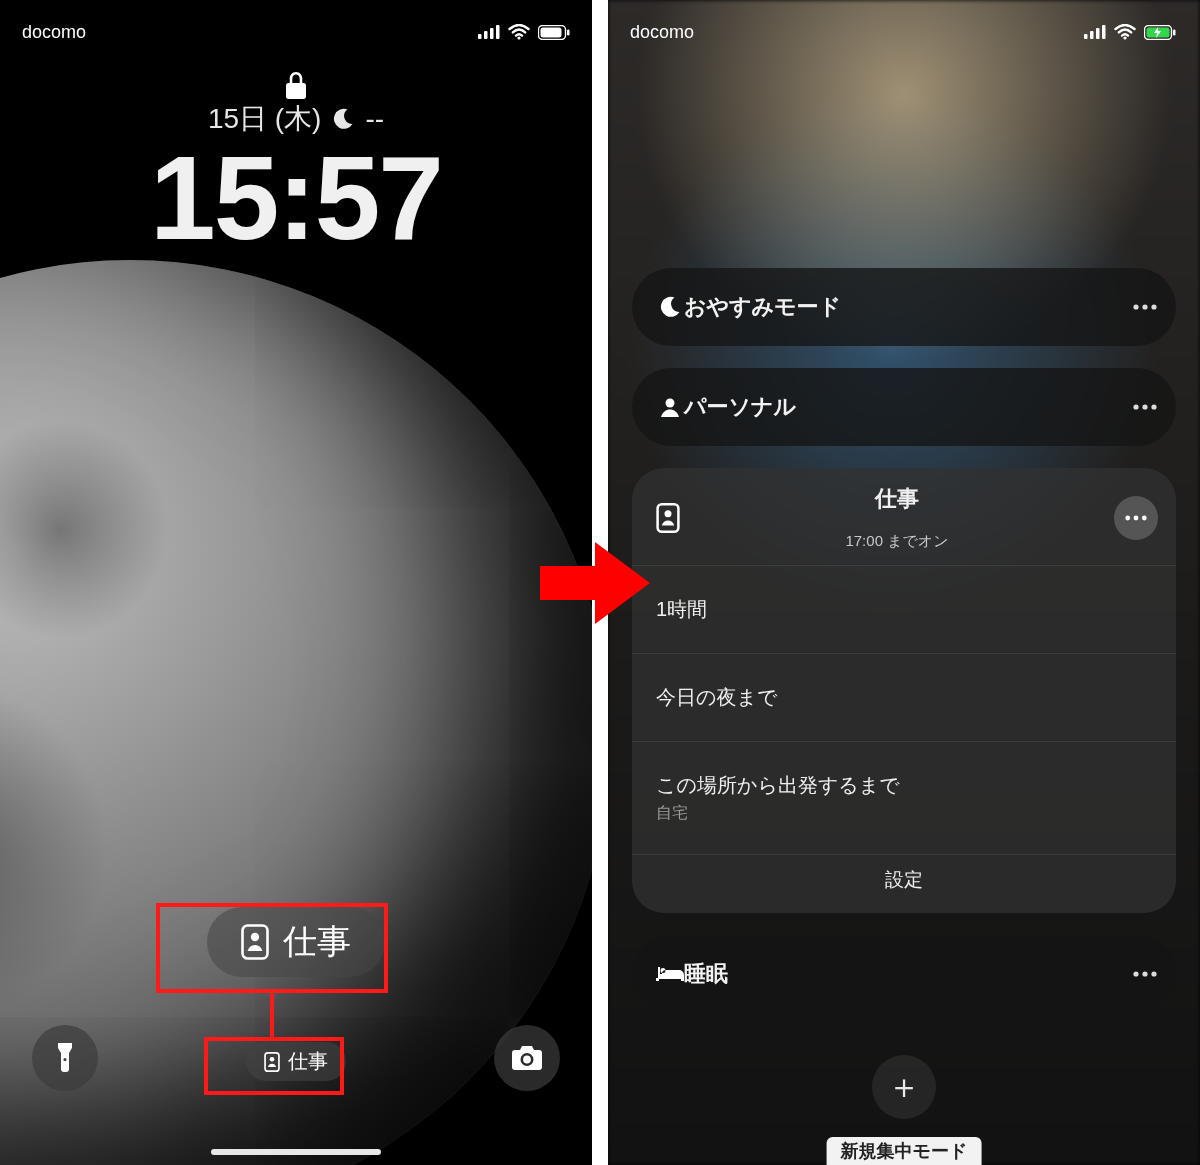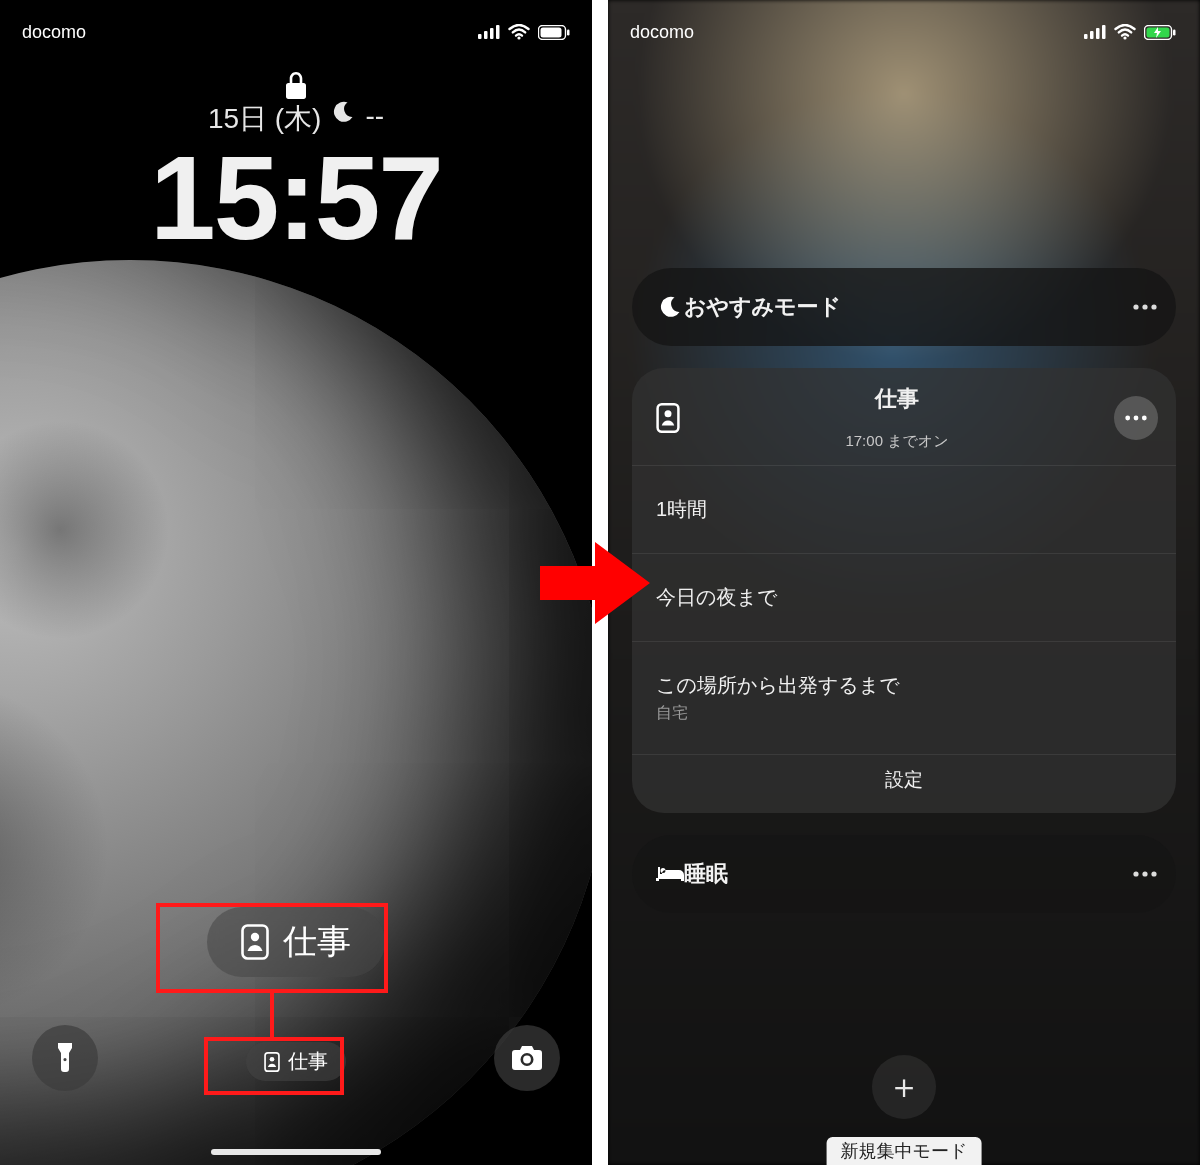--- a/index.html
+++ b/index.html
@@ -62,21 +62,21 @@
     padding: 0 22px;
     font-size: 18px;
     font-weight: 500;
   }
   .status-right { display: flex; align-items: center; gap: 8px; }
 
   .lock-icon { position:absolute; top:72px; left:50%; transform:translateX(-50%); }
   .date-row {
     position:absolute; top:100px; left:0; right:0;
     text-align:center; font-size:28px; font-weight:500;
-    display:flex; justify-content:center; gap:10px;
+    display:flex; justify-content:center; align-items:center; gap:10px;
     color:#e6e6e6;
   }
   .big-time {
     position:absolute; top:130px; left:0; right:0;
     text-align:center; font-size:118px; font-weight:700;
     letter-spacing:-2px;
     color:#f0f0f0;
   }
 
   .focus-pill {
@@ -183,21 +183,21 @@
   .add-btn {
     position:absolute; bottom:46px; left:50%; transform:translateX(-50%);
     width:64px; height:64px; border-radius:50%;
     background: rgba(40,40,40,.9);
     display:flex; align-items:center; justify-content:center;
     font-size:34px; color:#e8e8e8; font-weight:300;
   }
   .truncated {
     position:absolute; bottom:0; left:50%; transform:translateX(-50%);
     background:#f2f2f2; color:#222; font-size:18px; padding:2px 14px;
-    border-radius:6px 6px 0 0; white-space:nowrap;
+    border-radius:6px 6px 0 0; white-space:nowrap;font-weight:bold;
   }
 
   
   svg { display:block; }
 </style>
 </head>
 <body>
 
 <div class="stage">
 
@@ -353,20 +353,38 @@
           <svg width="26" height="8" viewBox="0 0 26 8">
               <g fill="#fff">
                 <circle cx="4" cy="4" r="2.6"></circle>
                 <circle cx="13" cy="4" r="2.6"></circle>
                 <circle cx="22" cy="4" r="2.6"></circle>
               </g>
             </svg>
         </span>
       </div>
 
+      <div class="mode-row">
+        <span class="micon">
+          <svg width="24" height="24" viewBox="0 0 24 24">
+              <circle cx="12" cy="8" r="4.5" fill="#fff"></circle>
+              <path fill="#fff" d="M3 22c1.4-5 5-7.5 9-7.5s7.6 2.5 9 7.5H3z"></path>
+            </svg>
+        </span>
+        <span class="lbl">パーソナル</span>
+        <span class="dots">
+          <svg width="26" height="8" viewBox="0 0 26 8">
+              <g fill="#fff">
+                <circle cx="4" cy="4" r="2.6"></circle>
+                <circle cx="13" cy="4" r="2.6"></circle>
+                <circle cx="22" cy="4" r="2.6"></circle>
+              </g>
+            </svg>
+        </span>
+      </div>
 
       <div class="mode-card">
         <div class="hdr">
           <span>
             <svg width="24" height="30" viewBox="0 0 28 36">
                 <rect x="1.5" y="1.5" width="25" height="33" rx="5" fill="none" stroke="#fff" stroke-width="3"></rect>
                 <circle cx="14" cy="13" r="4.2" fill="#fff"></circle>
                 <path d="M6.5 27c1.2-4 4-6 7.5-6s6.3 2 7.5 6" fill="#fff"></path>
               </svg>
           </span>

